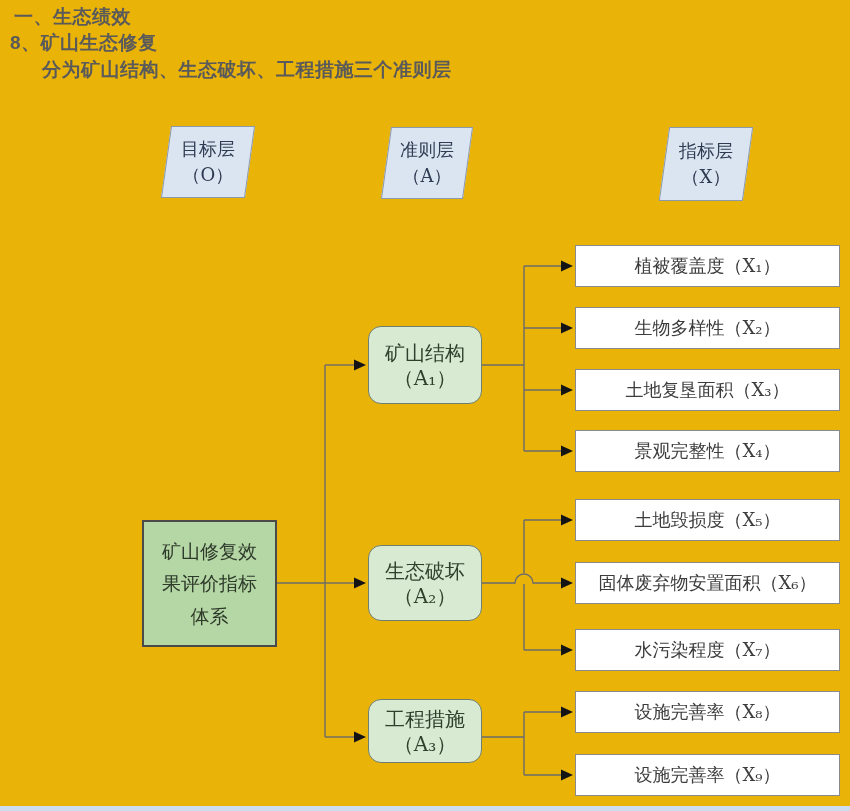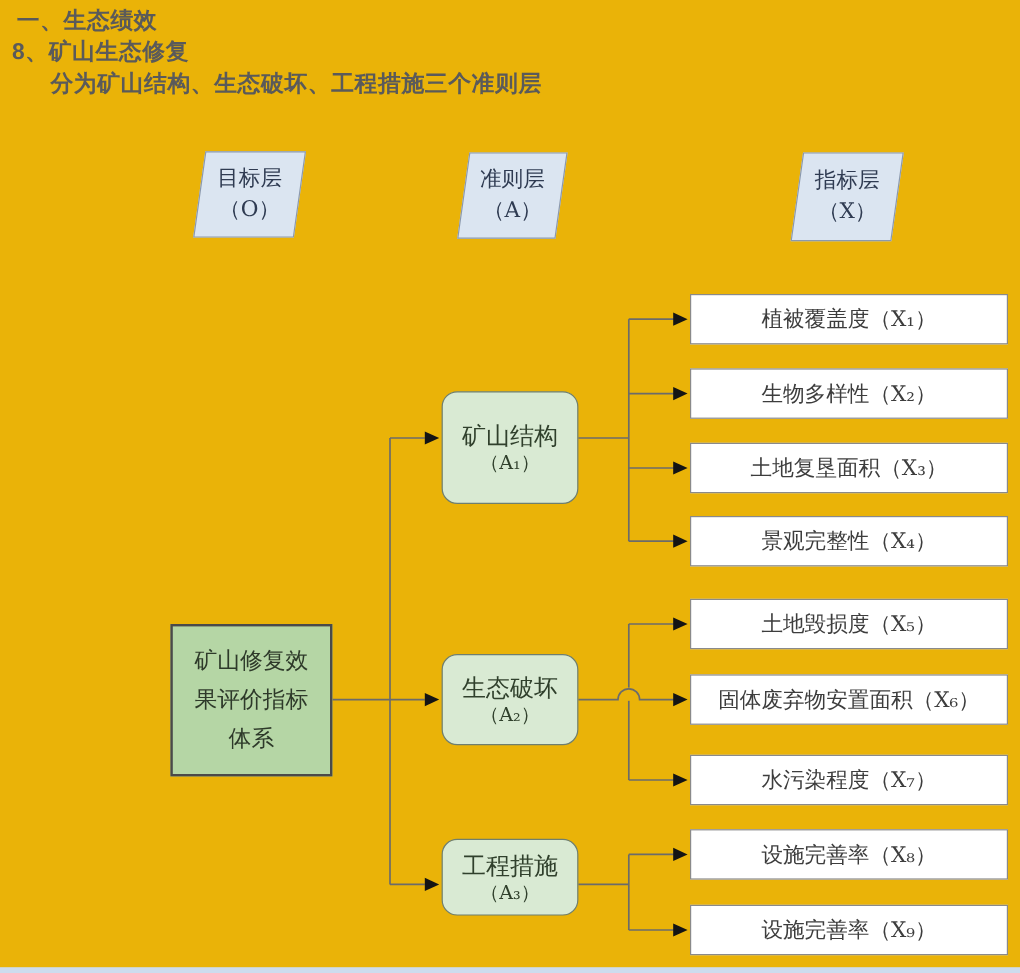--- a/index.html
+++ b/index.html
@@ -24,21 +24,21 @@
     display:flex;align-items:center;justify-content:center;text-align:center;
     font-size:19px;line-height:1.7;white-space:pre-line;color:#2e3a2a;
   }
   .crit-box{
     position:absolute;left:368px;width:114px;box-sizing:border-box;
     background:var(--criterion-fill,#d9ead3);border:1.5px solid var(--criterion-border,#6f7f6f);
     border-radius:13px;display:flex;flex-direction:column;align-items:center;justify-content:center;
     text-align:center;color:#30402c;
   }
   .crit-label{font-size:20px;line-height:1.25;}
-  .crit-code{font-size:16px;line-height:1.2;}
+  .crit-code{font-size:20px;line-height:1.2;}
   .ind-box{
     position:absolute;left:575px;width:265px;height:42px;box-sizing:border-box;
     background:#ffffff;border:1px solid var(--indicator-border,#8a8a8a);
     display:flex;align-items:center;justify-content:center;text-align:center;
     font-size:18px;color:#3d3d3d;white-space:nowrap;
   }
   #connectors{position:absolute;left:0;top:0;width:850px;height:811px;pointer-events:none;}
   .bottom-strip{position:absolute;left:0;top:806px;width:850px;height:5px;background:var(--strip-color,#cddcee);}
 </style>
 </head>
@@ -109,21 +109,21 @@
     <div class="para-inner">
       <span>指标层</span>
       <span>（X）</span>
     </div>
   </div>
 
   <div class="root-box">矿山修复效
 果评价指标
 体系</div>
 
-  <div class="crit-box" style="top:326px;height:94px;">
+  <div class="crit-box" style="top:326px;height:78px;">
     <span class="crit-label">矿山结构</span>
     <span class="crit-code">（A₁）</span>
   </div>
   <div class="crit-box" style="top:545px;height:76px;">
     <span class="crit-label">生态破坏</span>
     <span class="crit-code">（A₂）</span>
   </div>
   <div class="crit-box" style="top:699px;height:64px;">
     <span class="crit-label">工程措施</span>
     <span class="crit-code">（A₃）</span>

